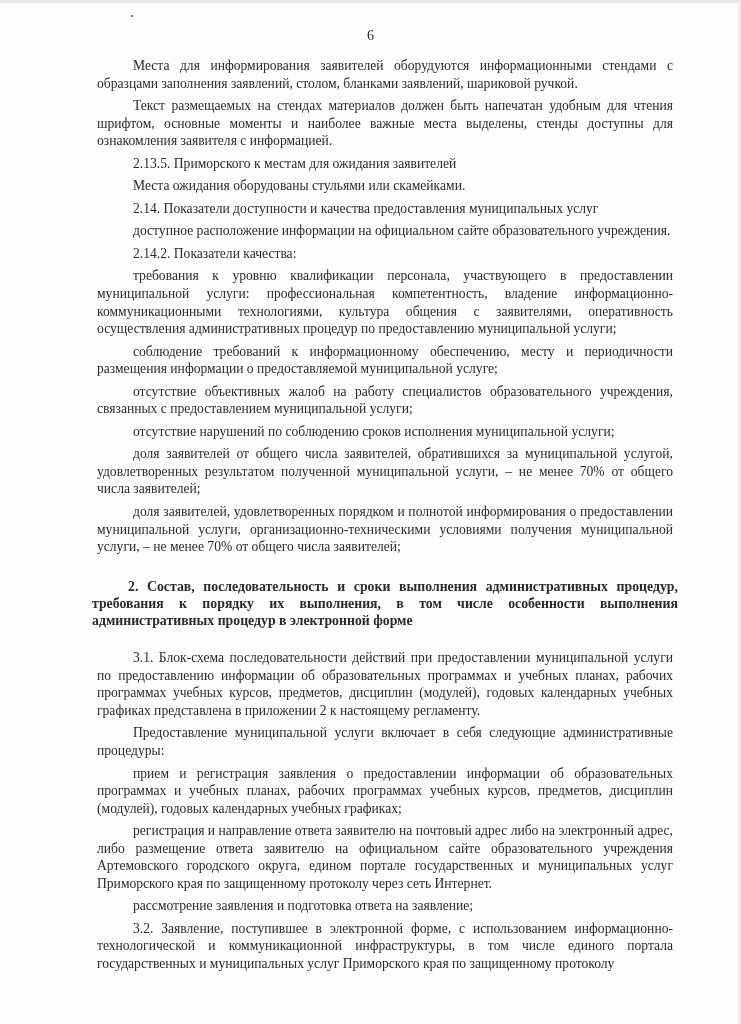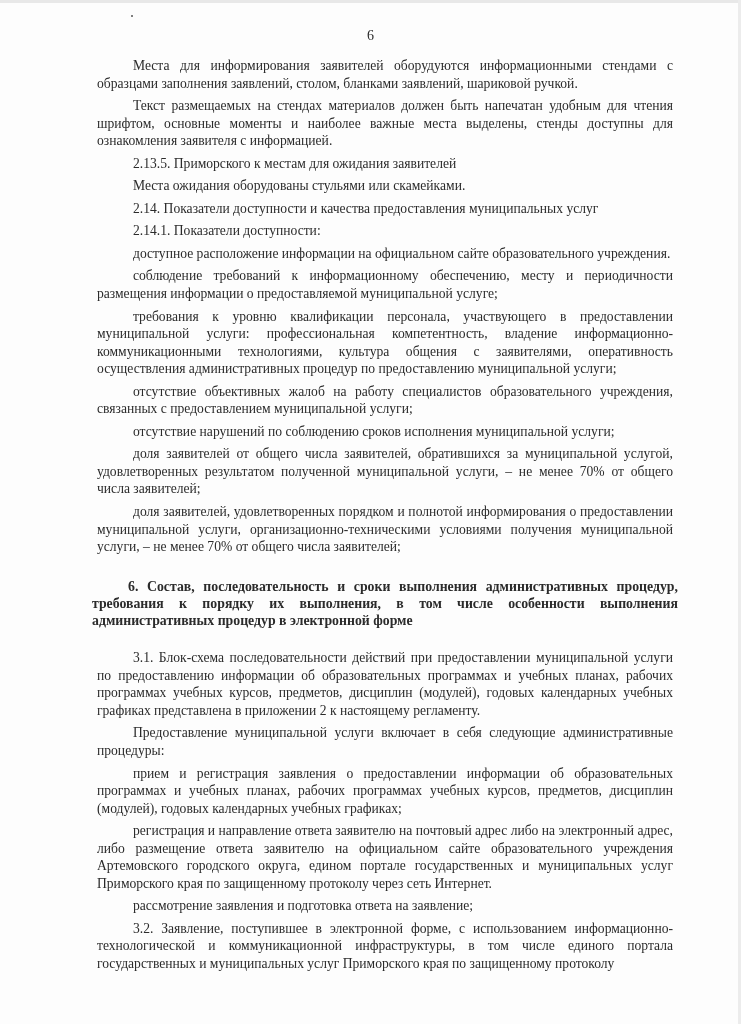--- a/index.html
+++ b/index.html
@@ -23,30 +23,30 @@
 <div class="dot-mark"></div>
 
 <div class="page-number">6</div>
 
 <div class="content">
   <p class="p">Места для информирования заявителей оборудуются информационными стендами с образцами заполнения заявлений, столом, бланками заявлений, шариковой ручкой.</p>
   <p class="p">Текст размещаемых на стендах материалов должен быть напечатан удобным для чтения шрифтом, основные моменты и наиболее важные  места выделены, стенды доступны для ознакомления заявителя с информацией.</p>
   <p class="p">2.13.5. Приморского к местам для ожидания заявителей</p>
   <p class="p">Места ожидания оборудованы стульями или скамейками.</p>
   <p class="p">2.14. Показатели доступности и качества предоставления муниципальных услуг</p>
-  <p class="p">2.14.1. Показатели доступности:</p>
   <p class="p">доступное расположение информации на официальном сайте образовательного учреждения.</p>
+  <p class="p">2.14.2. Показатели качества:</p>
+  <p class="p">требования к уровню квалификации персонала, участвующего в предоставлении муниципальной услуги: профессиональная компетентность, владение информационно-коммуникационными технологиями, культура общения с заявителями, оперативность осуществления административных процедур по предоставлению муниципальной услуги;</p>
   <p class="p">соблюдение требований к информационному обеспечению, месту и периодичности размещения информации о предоставляемой муниципальной услуге;</p>
-  <p class="p">требования к уровню квалификации персонала, участвующего в предоставлении муниципальной услуги: профессиональная компетентность, владение информационно-коммуникационными технологиями, культура общения с заявителями, оперативность осуществления административных процедур по предоставлению муниципальной услуги;</p>
   <p class="p">отсутствие объективных жалоб на работу специалистов образовательного учреждения, связанных с предоставлением муниципальной услуги;</p>
   <p class="p">отсутствие нарушений по соблюдению сроков исполнения муниципальной услуги;</p>
   <p class="p">доля заявителей от общего числа заявителей, обратившихся за муниципальной услугой, удовлетворенных результатом полученной муниципальной услуги, – не менее 70% от общего числа заявителей;</p>
   <p class="p">доля заявителей, удовлетворенных порядком и полнотой информирования о предоставлении муниципальной услуги, организационно-техническими условиями получения муниципальной услуги, – не менее 70% от общего числа заявителей;</p>
 
-  <p class="heading">6. Состав, последовательность и сроки выполнения административных процедур, требования к порядку их выполнения, в том числе особенности выполнения административных процедур в электронной форме</p>
+  <p class="heading">2. Состав, последовательность и сроки выполнения административных процедур, требования к порядку их выполнения, в том числе особенности выполнения административных процедур в электронной форме</p>
 
   <p class="p">3.1. Блок-схема последовательности действий при предоставлении муниципальной услуги по предоставлению информации об образовательных программах и учебных планах, рабочих программах учебных курсов, предметов, дисциплин (модулей), годовых календарных учебных графиках представлена в приложении 2 к настоящему регламенту.</p>
   <p class="p">Предоставление муниципальной услуги включает в себя следующие административные процедуры:</p>
   <p class="p">прием и регистрация заявления о предоставлении информации об образовательных программах и учебных планах, рабочих программах учебных курсов, предметов, дисциплин (модулей), годовых календарных учебных графиках;</p>
   <p class="p">регистрация и направление ответа заявителю на почтовый адрес либо на электронный адрес, либо размещение ответа заявителю на официальном сайте образовательного учреждения Артемовского городского округа, едином портале государственных и муниципальных услуг Приморского края по защищенному протоколу через сеть Интернет.</p>
   <p class="p">рассмотрение заявления  и подготовка ответа на заявление;</p>
   <p class="p">3.2. Заявление, поступившее в электронной форме, с использованием информационно-технологической и коммуникационной инфраструктуры, в том числе единого портала государственных и муниципальных услуг Приморского края по защищенному протоколу</p>
 </div>
 
 </body></html>

